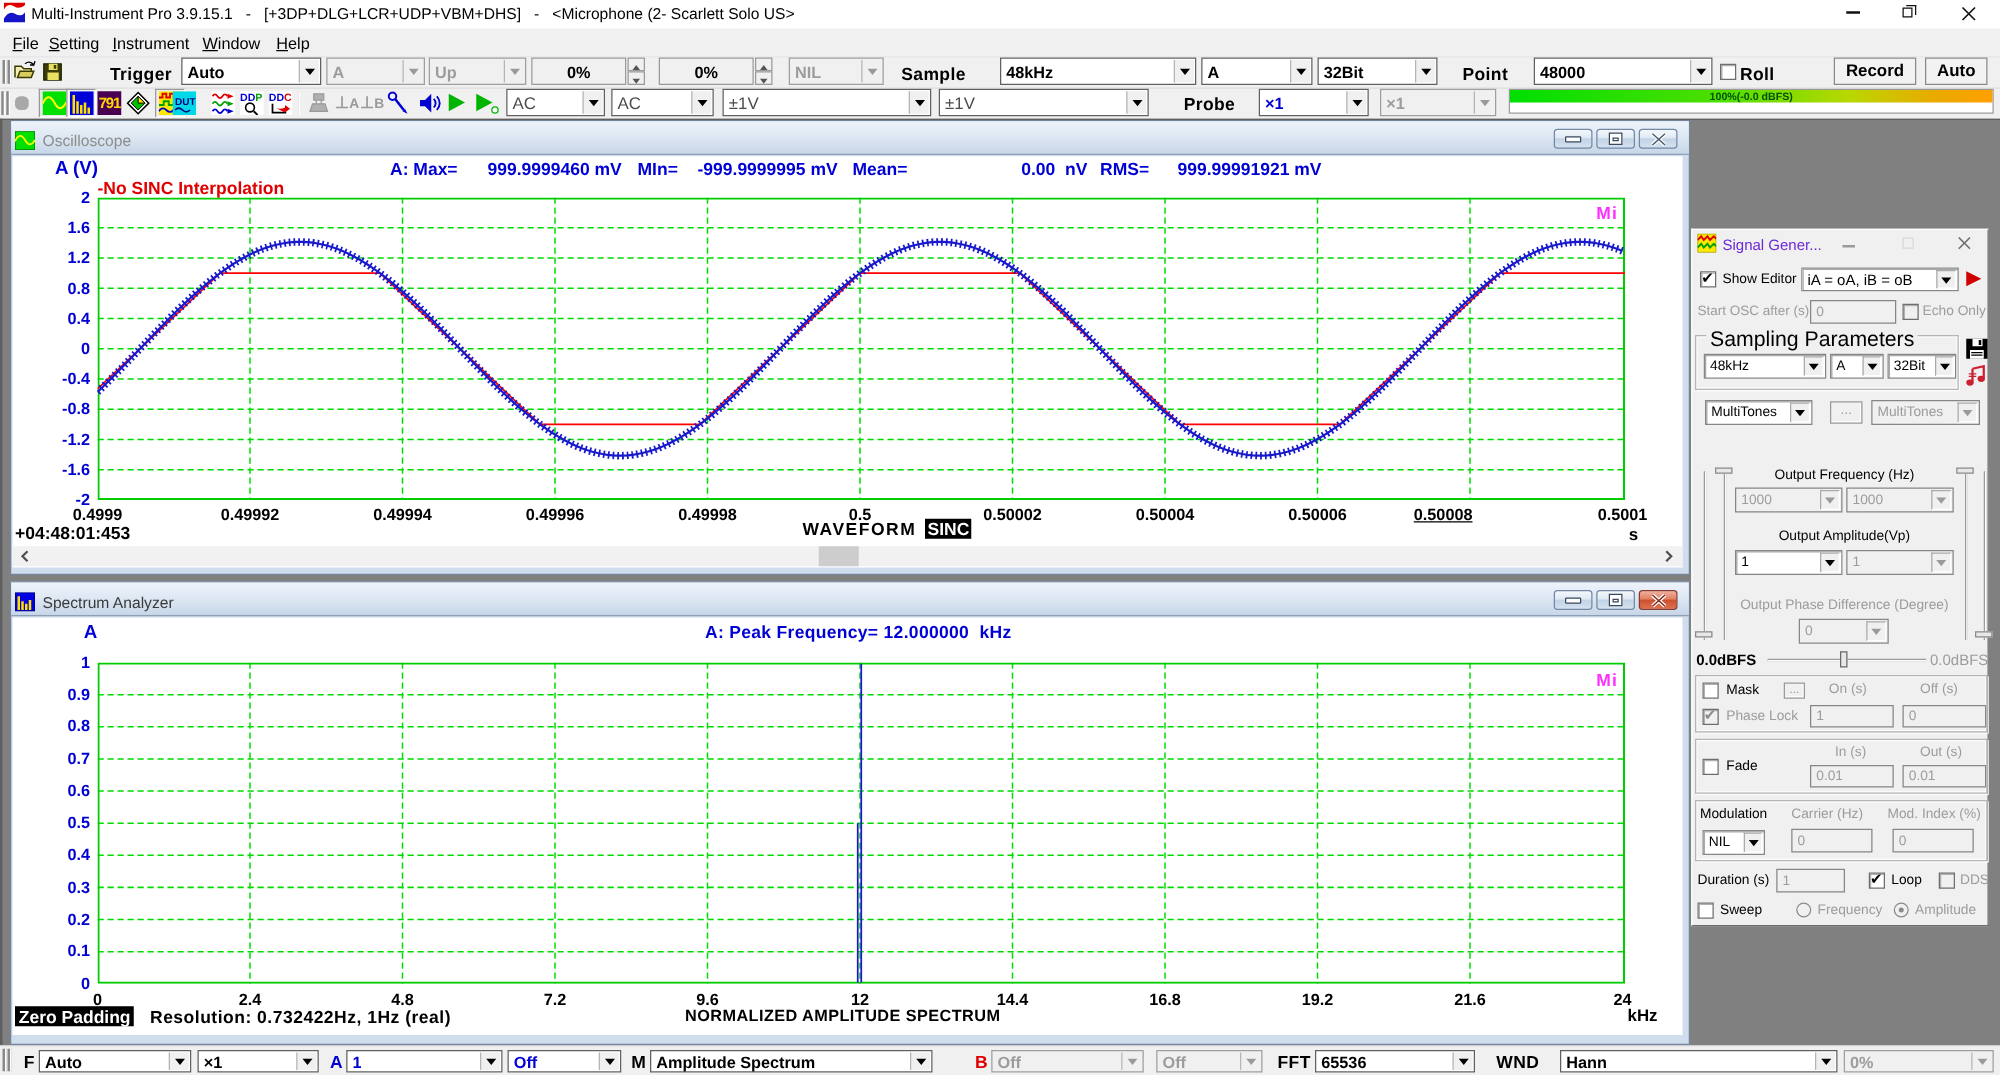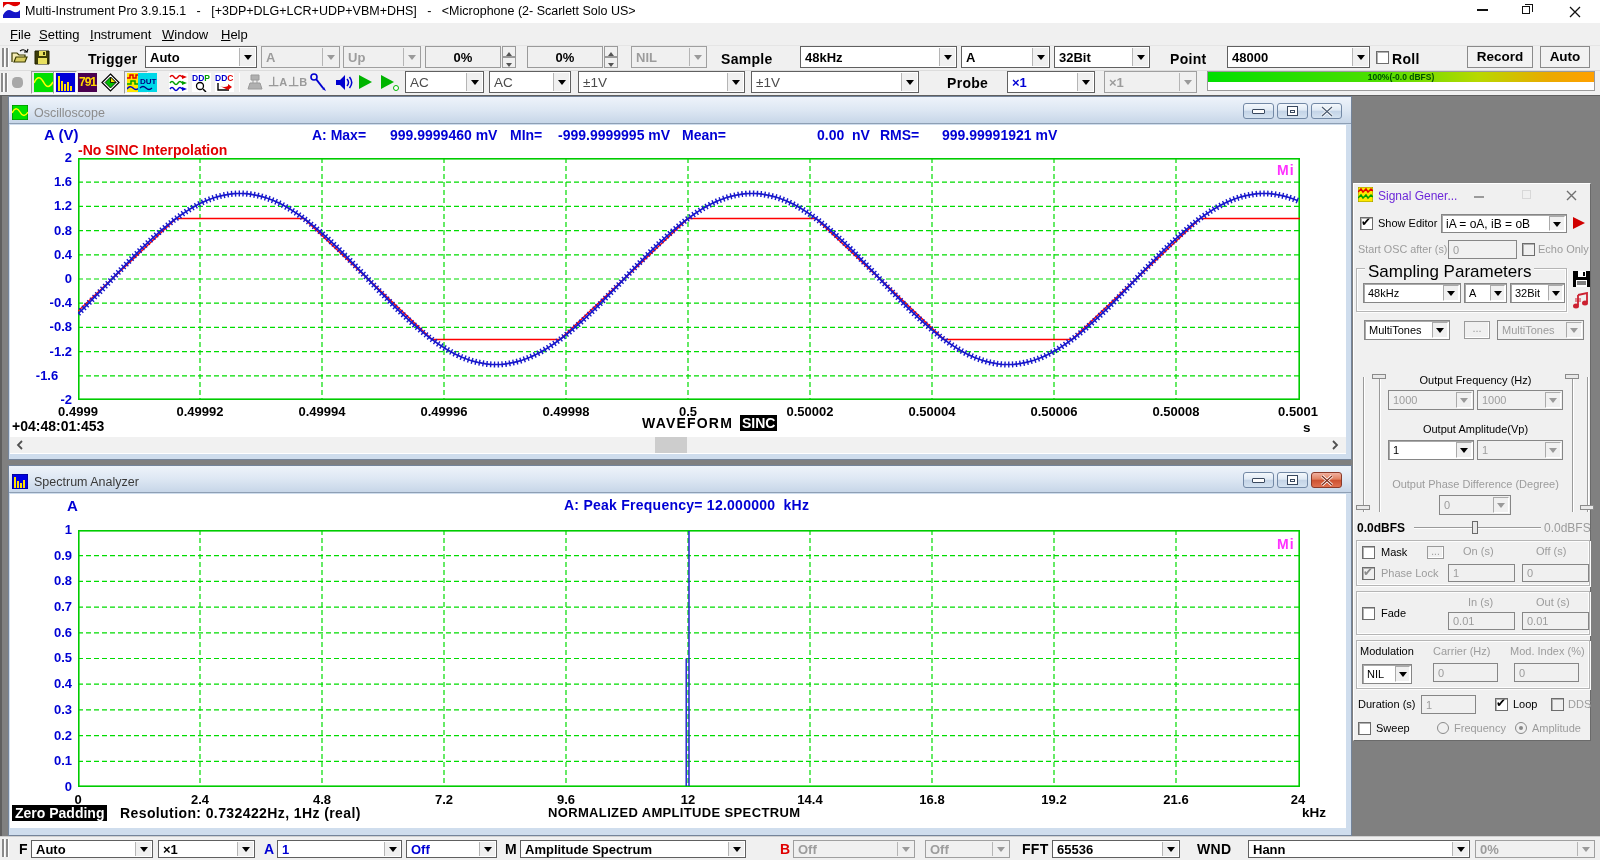--- a/index.html
+++ b/index.html
@@ -256,32 +256,32 @@
 </div>
 <div class="ab b blue" style="left:22px;top:150px;width:50px;font-size:13px;text-align:right;">2</div>
 <div class="ab b blue" style="left:22px;top:174px;width:50px;font-size:13px;text-align:right;">1.6</div>
 <div class="ab b blue" style="left:22px;top:198px;width:50px;font-size:13px;text-align:right;">1.2</div>
 <div class="ab b blue" style="left:22px;top:223px;width:50px;font-size:13px;text-align:right;">0.8</div>
 <div class="ab b blue" style="left:22px;top:247px;width:50px;font-size:13px;text-align:right;">0.4</div>
 <div class="ab b blue" style="left:22px;top:271px;width:50px;font-size:13px;text-align:right;">0</div>
 <div class="ab b blue" style="left:22px;top:295px;width:50px;font-size:13px;text-align:right;">-0.4</div>
 <div class="ab b blue" style="left:22px;top:319px;width:50px;font-size:13px;text-align:right;">-0.8</div>
 <div class="ab b blue" style="left:22px;top:344px;width:50px;font-size:13px;text-align:right;">-1.2</div>
-<div class="ab b blue" style="left:22px;top:368px;width:50px;font-size:13px;text-align:center;">-1.6</div>
+<div class="ab b blue" style="left:22px;top:368px;width:50px;font-size:13px;text-align:right;">-1.6</div>
 <div class="ab b blue" style="left:22px;top:392px;width:50px;font-size:13px;text-align:right;">-2</div>
 <div class="ab b" style="left:33px;top:404px;width:90px;font-size:13px;text-align:center;">0.4999</div>
 <div class="ab b" style="left:155px;top:404px;width:90px;font-size:13px;text-align:center;">0.49992</div>
 <div class="ab b" style="left:277px;top:404px;width:90px;font-size:13px;text-align:center;">0.49994</div>
 <div class="ab b" style="left:399px;top:404px;width:90px;font-size:13px;text-align:center;">0.49996</div>
 <div class="ab b" style="left:521px;top:404px;width:90px;font-size:13px;text-align:center;">0.49998</div>
 <div class="ab b" style="left:643px;top:404px;width:90px;font-size:13px;text-align:center;">0.5</div>
 <div class="ab b" style="left:765px;top:404px;width:90px;font-size:13px;text-align:center;">0.50002</div>
 <div class="ab b" style="left:887px;top:404px;width:90px;font-size:13px;text-align:center;">0.50004</div>
 <div class="ab b" style="left:1009px;top:404px;width:90px;font-size:13px;text-align:center;">0.50006</div>
-<div class="ab b" style="left:1131px;top:404px;width:90px;font-size:13px;text-align:center;">0.50008</div>
+<div class="ab b" style="left:1131px;top:404px;width:90px;font-size:13px;text-decoration:underline;">0.50008</div>
 <div class="ab b" style="left:1253px;top:404px;width:90px;font-size:13px;text-align:center;">0.5001</div>
 
 <div class="ab" style="left:8px;top:465px;width:1344px;height:371px;background:#cfdded;border:1px solid #74849a;"></div>
 <div class="ab" style="left:9px;top:466px;width:1342px;height:27px;background:linear-gradient(180deg,#eef3fa 0%,#dde7f3 50%,#c7d6e8 100%);border-bottom:1px solid #8e9fb4;"></div>
 <div class="ab" style="left:12px;top:474px;"><svg width="16" height="15">
       <rect width="16" height="15" fill="#0000e0" stroke="#000070"></rect>
       <g fill="#ffe000">
         <rect x="2" y="3" width="2" height="11"></rect>
         <rect x="5" y="7" width="2" height="7"></rect>
         <rect x="8" y="9" width="2" height="5"></rect>

